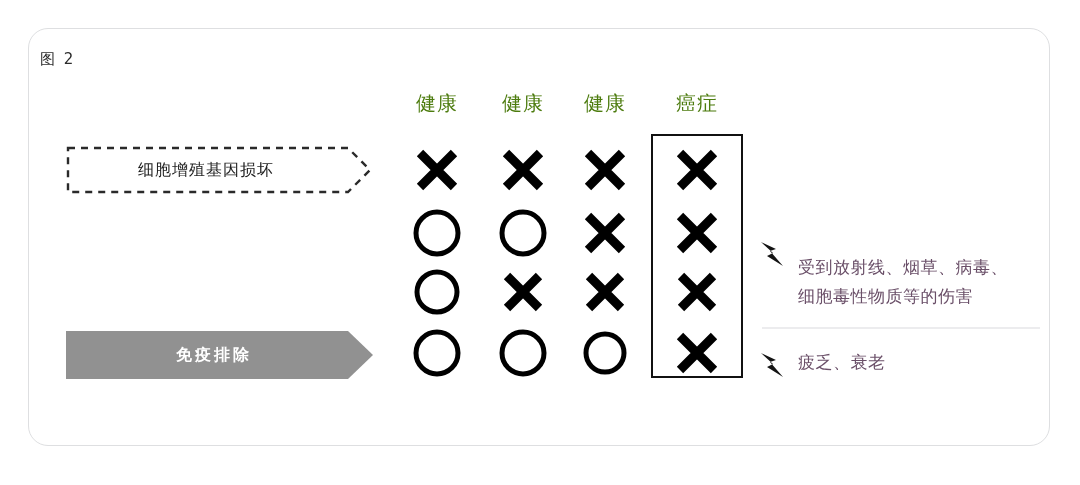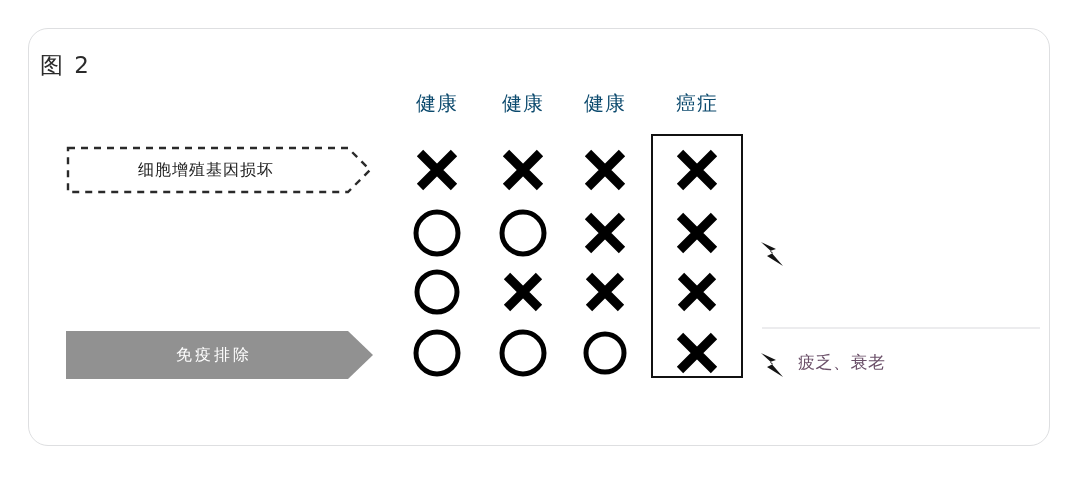--- a/index.html
+++ b/index.html
@@ -34,34 +34,34 @@
     border-radius: 20px;
     background: #ffffff;
     box-sizing: border-box;
   }
 
   
   .fig-label {
     position: absolute;
     left: 40px;
     top: 50px;
-    font-size: 23px;
+    font-size: 15px;
     color: #2b2b2b;
     letter-spacing: 2px;
     font-family: "DejaVu Sans", "Liberation Sans", sans-serif;
   }
 
   
   .col-head {
     position: absolute;
     top: 90px;
     width: 90px;
     text-align: center;
     font-size: 20px;
-    color: #0c4a6e;
+    color: #4d7c0f;
     letter-spacing: 1px;
     font-family: "DejaVu Sans", "Liberation Sans", sans-serif;
   }
 
   
   .arrow-row {
     position: absolute;
     left: 66px;
     width: 308px;
     height: 50px;
@@ -83,21 +83,21 @@
     align-items: center;
     justify-content: center;
     font-size: 16px;
     letter-spacing: 1px;
     color: #1d1d1d;
     box-sizing: border-box;
     padding-right: 2px;
   }
   .arrow-row.solid .arrow-text {
     color: #ffffff;
-    font-weight: normal;
+    font-weight: bold;
     letter-spacing: 3px;
     padding-left: 16px;
   }
 
   
   .sym {
     position: absolute;
     width: 58px;
     height: 58px;
     margin-left: -29px;
@@ -254,20 +254,22 @@
     <svg viewBox="0 0 58 58">
         <path d="M12,12 L46,46 M46,12 L12,46" stroke="#000" stroke-width="9" stroke-linecap="butt"></path>
       </svg>
   </div>
 
   <div class="bolt" style="left:757px; top:238px;">
     <svg viewBox="0 0 34 34">
         <path d="M4,4 L19,11 L13,13 L26,28 L10,18 L16,15 Z" fill="#141414"></path>
       </svg>
   </div>
+  <div class="note" style="left:798px; top:253px; width:250px;">受到放射线、烟草、病毒、
+细胞毒性物质等的伤害</div>
 
   <div class="divider"></div>
 
   <div class="bolt" style="left:757px; top:349px;">
     <svg viewBox="0 0 34 34">
         <path d="M4,4 L19,11 L13,13 L26,28 L10,18 L16,15 Z" fill="#141414"></path>
       </svg>
   </div>
   <div class="note" style="left:798px; top:348px; width:220px;font-family:Liberation Serif, serif;">疲乏、衰老</div>
 

